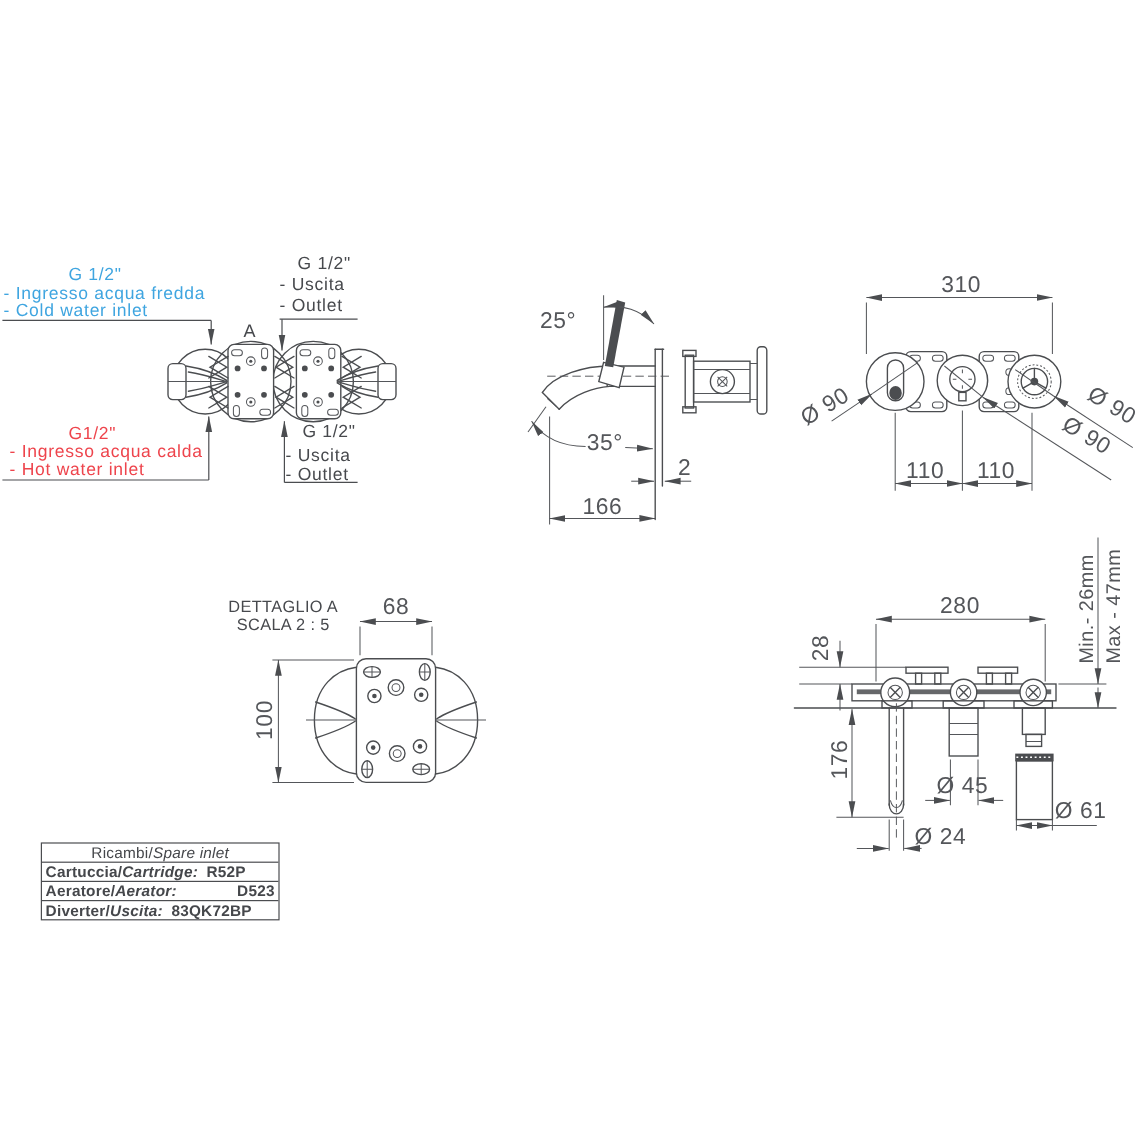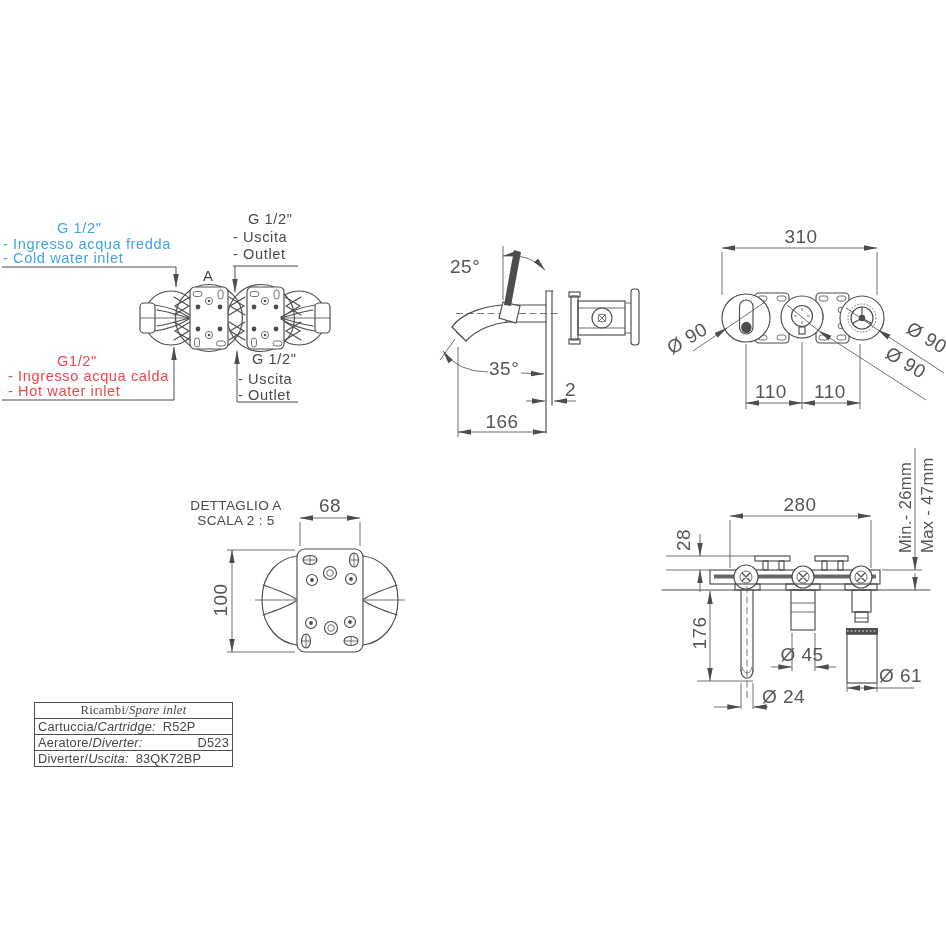--- a/index.html
+++ b/index.html
@@ -21,22 +21,22 @@
   .ttl  {font-size:13.6px;fill:#47494d;letter-spacing:0.3px;}
   .blue {fill:#3fa5e0;}
   .red  {fill:#ee444c;}
   .blk  {fill:#47494d;}
   .mid  {text-anchor:middle;}
 
   .parts-table{position:absolute;left:34px;top:702px;width:199px;
       border:1.6px solid #4b4d50;color:#45474b;font-size:12.8px;letter-spacing:0.2px;
       background:#fff;box-sizing:border-box;}
   .pt-row{display:flex;align-items:center;height:15px;padding:0 3px;white-space:nowrap;}
-  .pt-row + .pt-row{border-top:1.6px solid #4b4d50;}
-  .pt-head{justify-content:center;font-family:Liberation Serif, serif;}
+  .pt-row + .pt-row{border-top:1.6px solid #4b4d50;font-weight:bold;}
+  .pt-head{justify-content:center;}
   .it{font-style:italic;}
   .code{margin-left:7px;}
   .spread .code{margin-left:auto;margin-right:0;}
 </style>
 </head>
 <body>
 
 <div class="canvas">
 
 <svg width="946" height="946" viewBox="0 0 946 946">
@@ -369,21 +369,21 @@
       <span>Ricambi/</span>
         <span class="it">Spare inlet</span>
     </div>
     <div class="pt-row">
       <span>Cartuccia/</span>
         <span class="it">Cartridge:</span>
         <span class="code">R52P</span>
     </div>
     <div class="pt-row spread">
       <span>Aeratore/</span>
-        <span class="it">Diverter:</span>
+        <span class="it">Aerator:</span>
         <span class="code">D523</span>
     </div>
     <div class="pt-row">
       <span>Diverter/</span>
         <span class="it">Uscita:</span>
         <span class="code">83QK72BP</span>
     </div>
   </div>
 
 </div>

